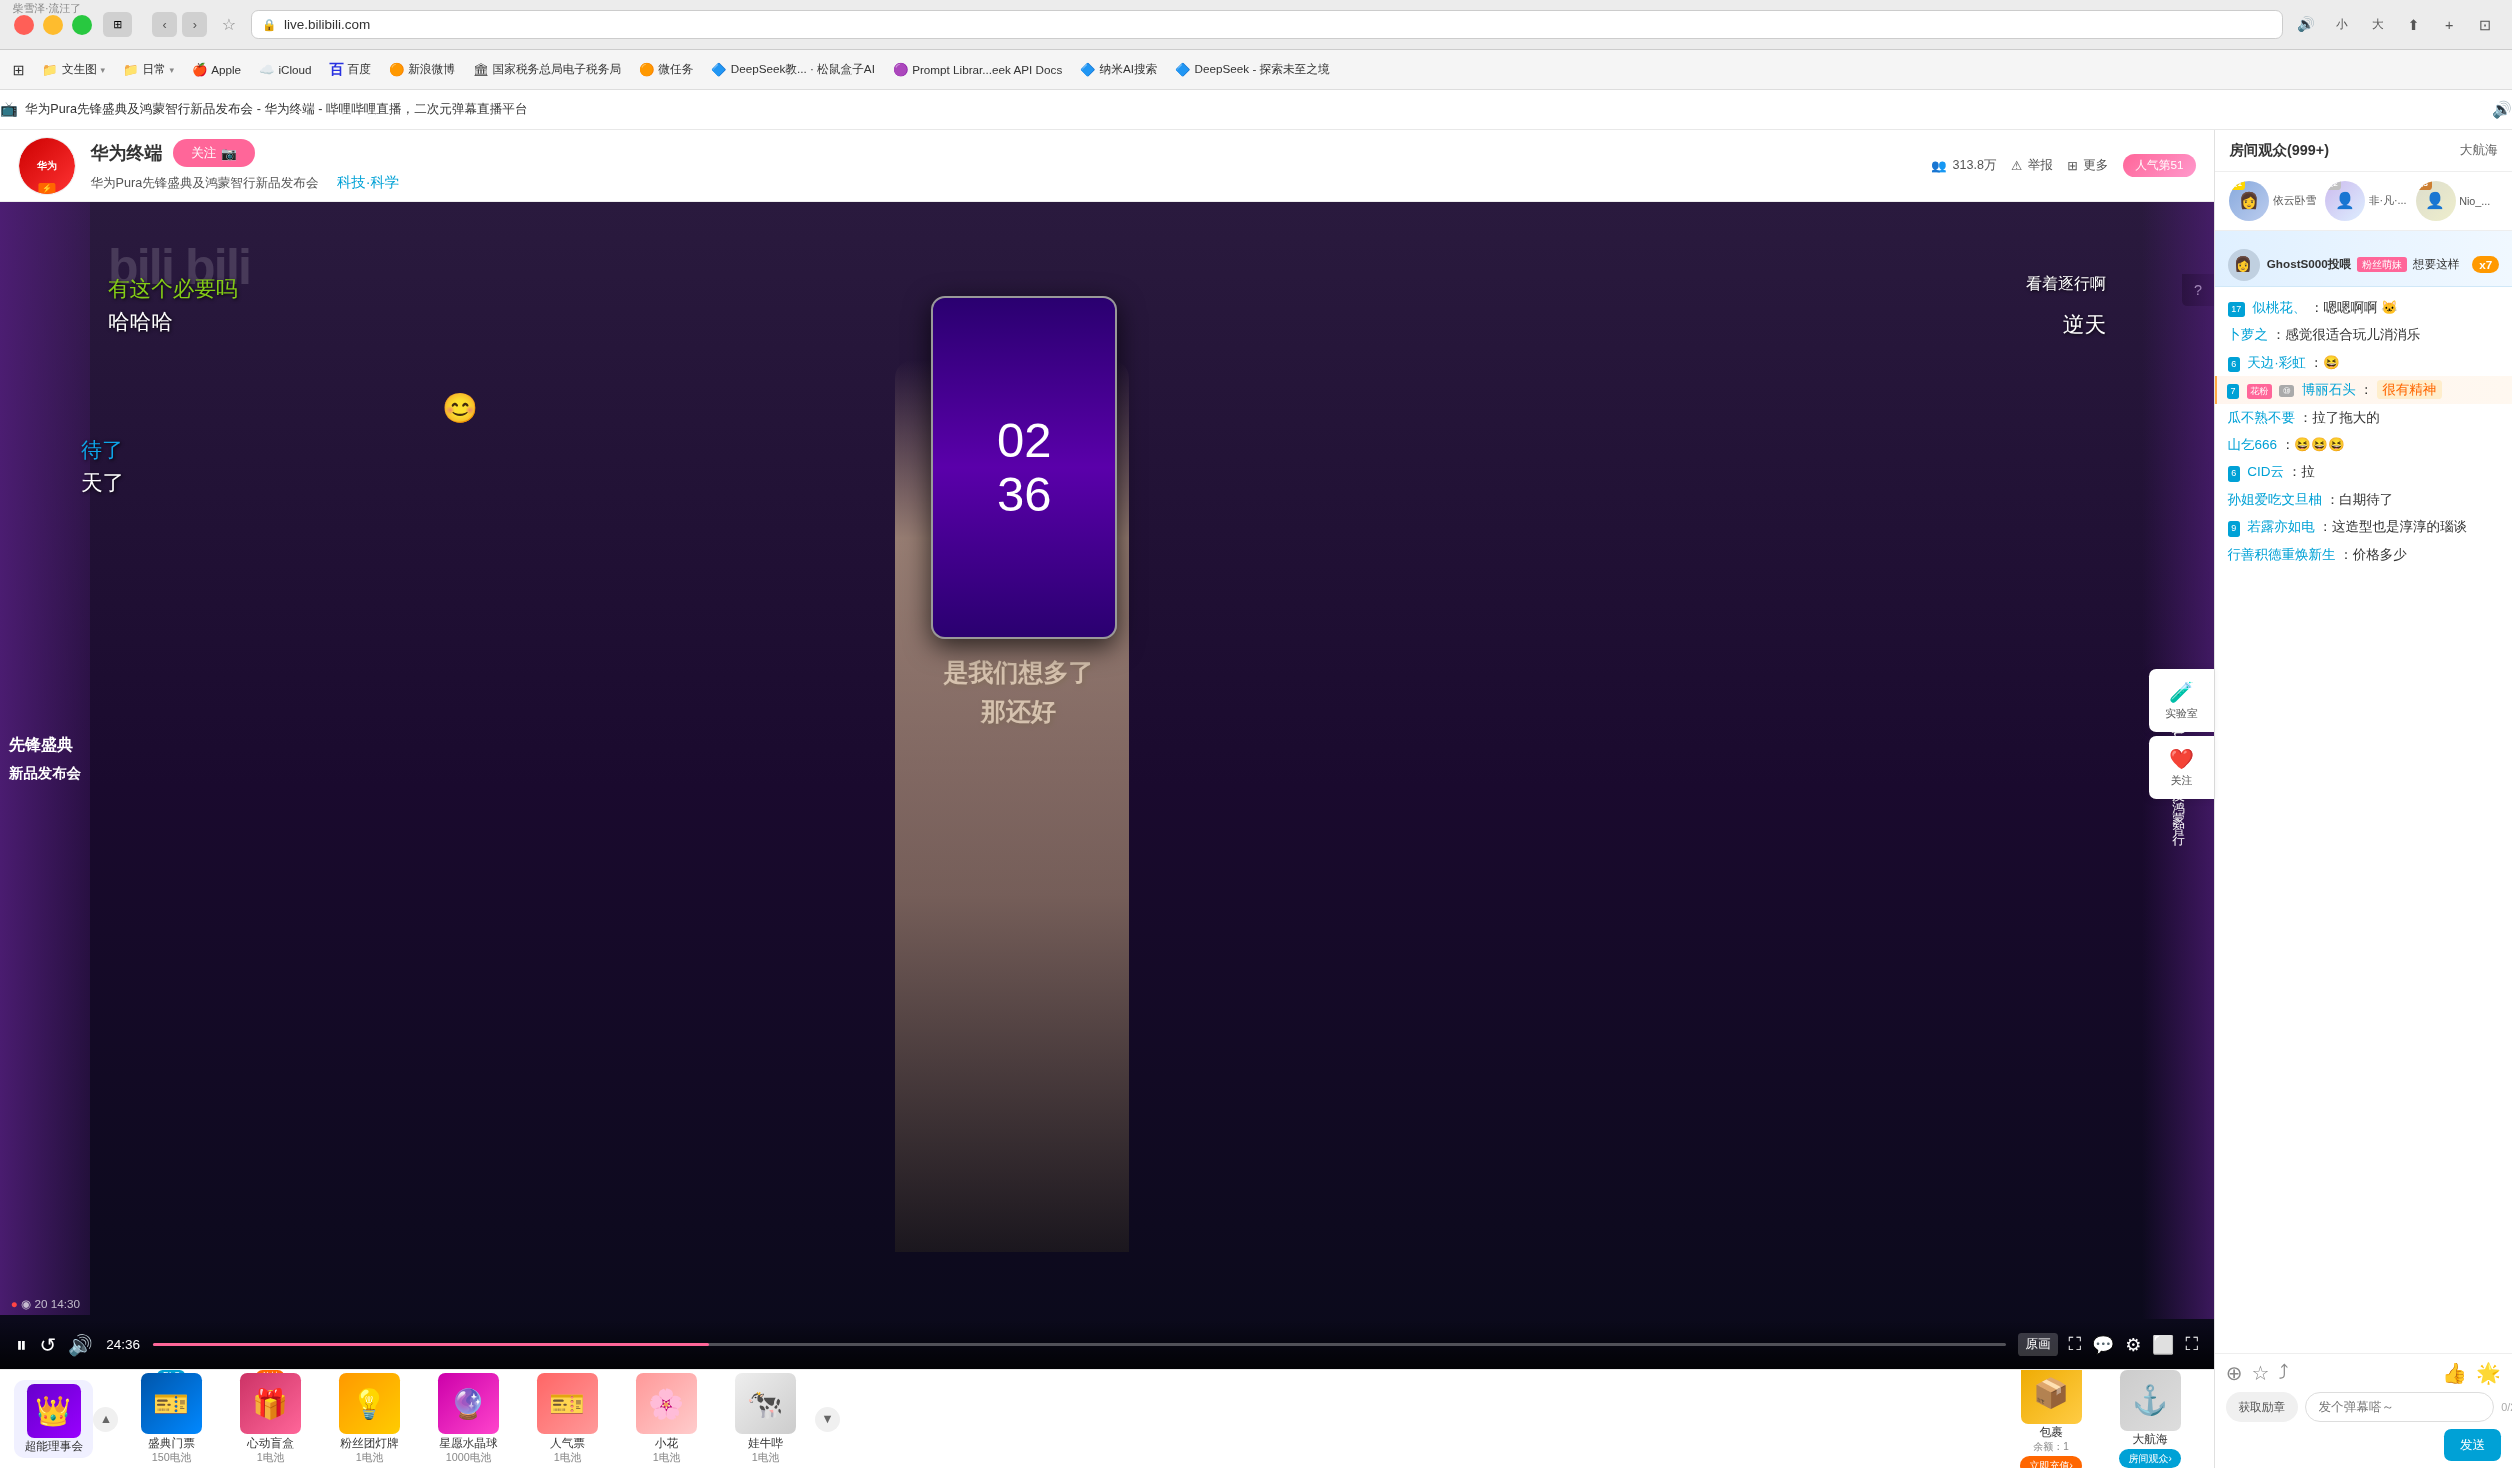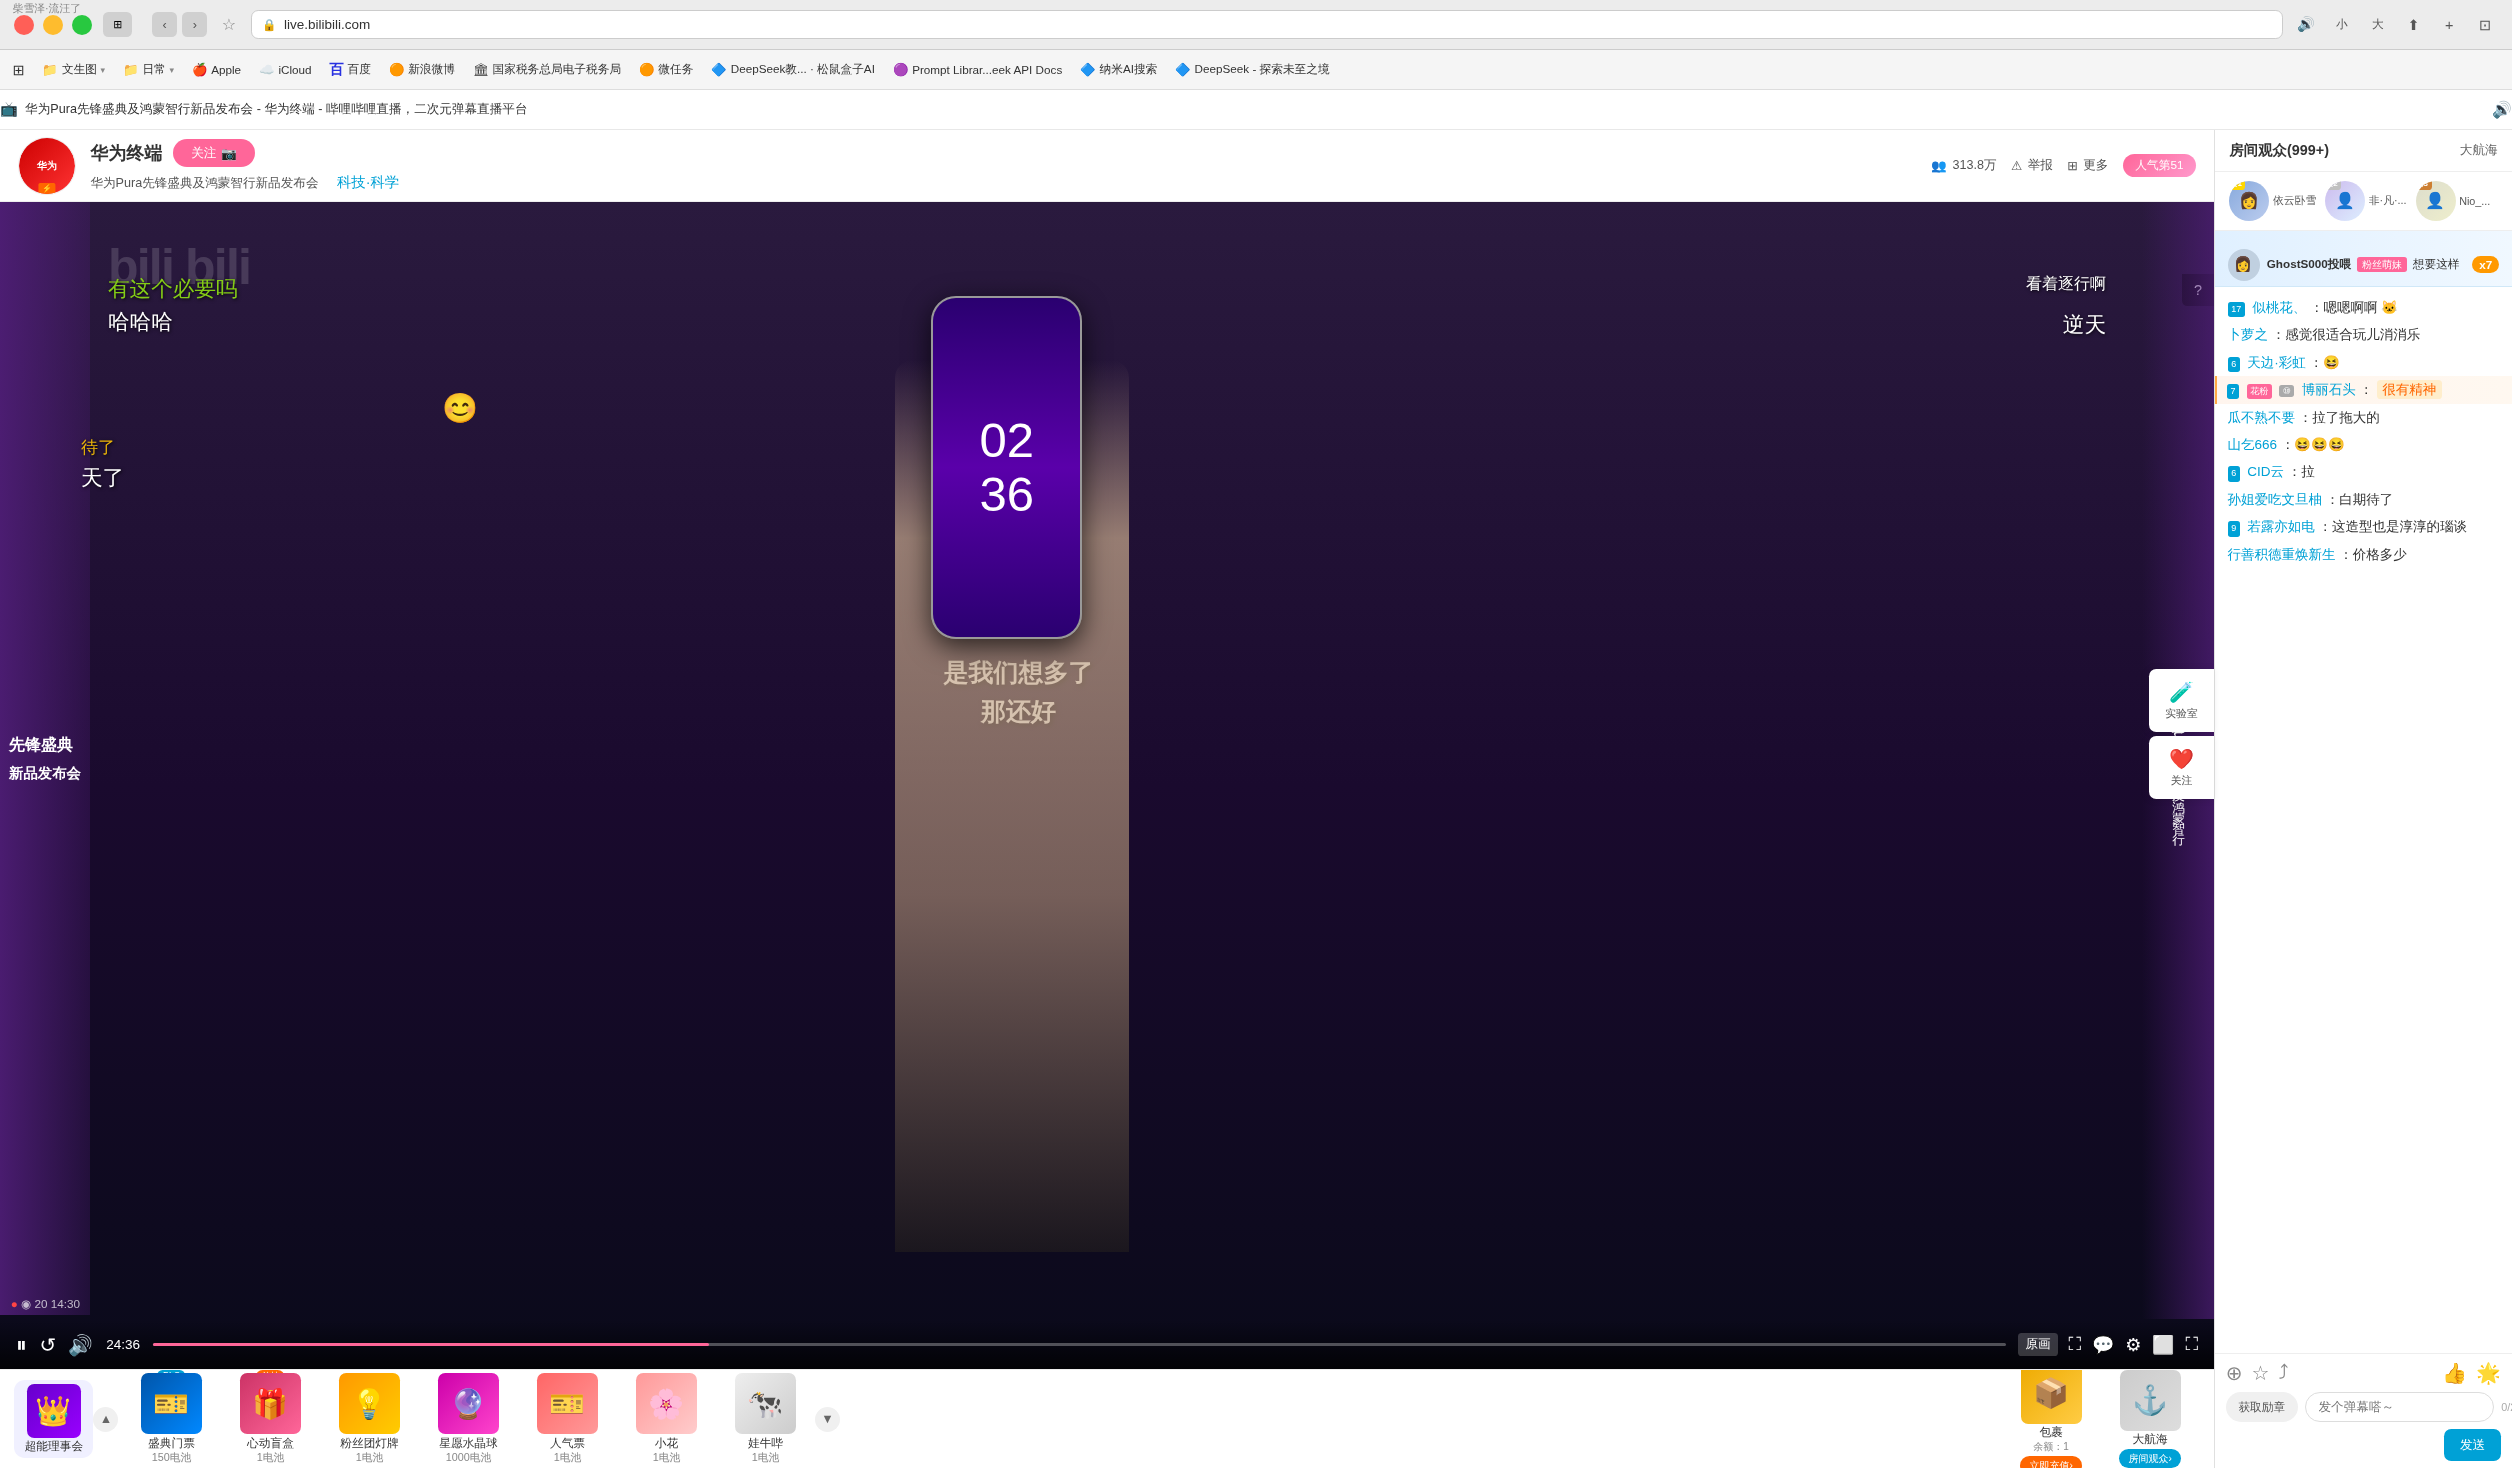--- a/index.html
+++ b/index.html
@@ -472,36 +472,36 @@
         <div class="event-text" style="font-size:16px;">先锋盛典</div>
         <div class="event-text" style="font-size:14.4px;margin-top:7.2px;">新品发布会</div>
       </div>
 
       <div style="position:absolute;top:72px;left:108px;">
         <div style="color:#84cc16;font-size:21.6px;font-weight:500;text-shadow:0.9px 0.9px 3.6px rgba(0,0,0,0.9);margin-bottom:3.6px;">有这个必要吗</div>
         <div style="color:white;font-size:21.6px;font-weight:500;text-shadow:0.9px 0.9px 3.6px rgba(0,0,0,0.9);">哈哈哈</div>
       </div>
 
       <div style="position:absolute;top:234px;left:81px;">
-        <div style="color:#eab308;font-size:17px;font-weight:500;text-shadow:0.9px 0.9px 3.6px rgba(0,0,0,0.9);margin-bottom:3.6px;font-family:Liberation Serif, serif;">待了</div>
+        <div style="color:#0ea5e9;font-size:21px;font-weight:500;text-shadow:0.9px 0.9px 3.6px rgba(0,0,0,0.9);margin-bottom:3.6px;font-family:Liberation Serif, serif;">待了</div>
         <div style="color:white;font-size:21.6px;font-weight:500;text-shadow:0.9px 0.9px 3.6px rgba(0,0,0,0.9);">天了</div>
       </div>
 
       <div style="position:absolute;top:189px;left:442px;font-size:29px;">😊</div>
 
       <div style="position:absolute;top:42%;left:46%;transform:translate(-50%,-50%);text-align:center;">
         <div style="color:white;font-size:25px;font-weight:600;text-shadow:1.8px 1.8px 5.4px rgba(0,0,0,0.9);margin-bottom:5.4px;">是我们想多了</div>
         <div style="color:white;font-size:25px;font-weight:600;text-shadow:1.8px 1.8px 5.4px rgba(0,0,0,0.9);">那还好</div>
       </div>
 
       <div style="position:absolute;left:38%;top:5%;width:343px;height:85%;">
 
         <div style="position:absolute;left:54px;bottom:0;width:234px;height:90%;background:linear-gradient(180deg,rgba(190,160,130,0.0) 0%,rgba(200,170,140,0.7) 20%,rgba(180,150,120,0.6) 60%,rgba(40,35,30,0.5) 100%);border-radius:18px 18px 0 0;"></div>
 
-        <div style="position:absolute;left:90px;top:36px;width:151px;height:343px;background:linear-gradient(180deg,#9a9a9a,#b5b5b5,#8a8a8a);border-radius:25px;border:2.7px solid #999;box-shadow:0 7.2px 27px rgba(0,0,0,0.7);overflow:hidden;">
+        <div style="position:absolute;left:90px;top:36px;width:186px;height:343px;background:linear-gradient(180deg,#9a9a9a,#b5b5b5,#8a8a8a);border-radius:14px;border:2.7px solid #999;box-shadow:0 7.2px 27px rgba(0,0,0,0.7);overflow:hidden;">
           <div style="width:100%;height:100%;background:linear-gradient(180deg,#2a0070 0%,#5a00aa 50%,#2a0070 100%);display:flex;flex-direction:column;align-items:center;justify-content:center;">
             <div style="color:white;font-size:49px;font-weight:300;line-height:1.1;text-align:center;">02<br>36</div>
           </div>
         </div>
       </div>
 
       <div style="position:absolute;top:72px;right:108px;text-align:right;">
         <div style="color:white;font-size:16px;font-weight:500;text-shadow:0.9px 0.9px 3.6px rgba(0,0,0,0.9);margin-bottom:15px;">看着逐行啊</div>
         <div style="color:white;font-size:21.6px;font-weight:500;text-shadow:0.9px 0.9px 3.6px rgba(0,0,0,0.9);">逆天</div>
       </div>

